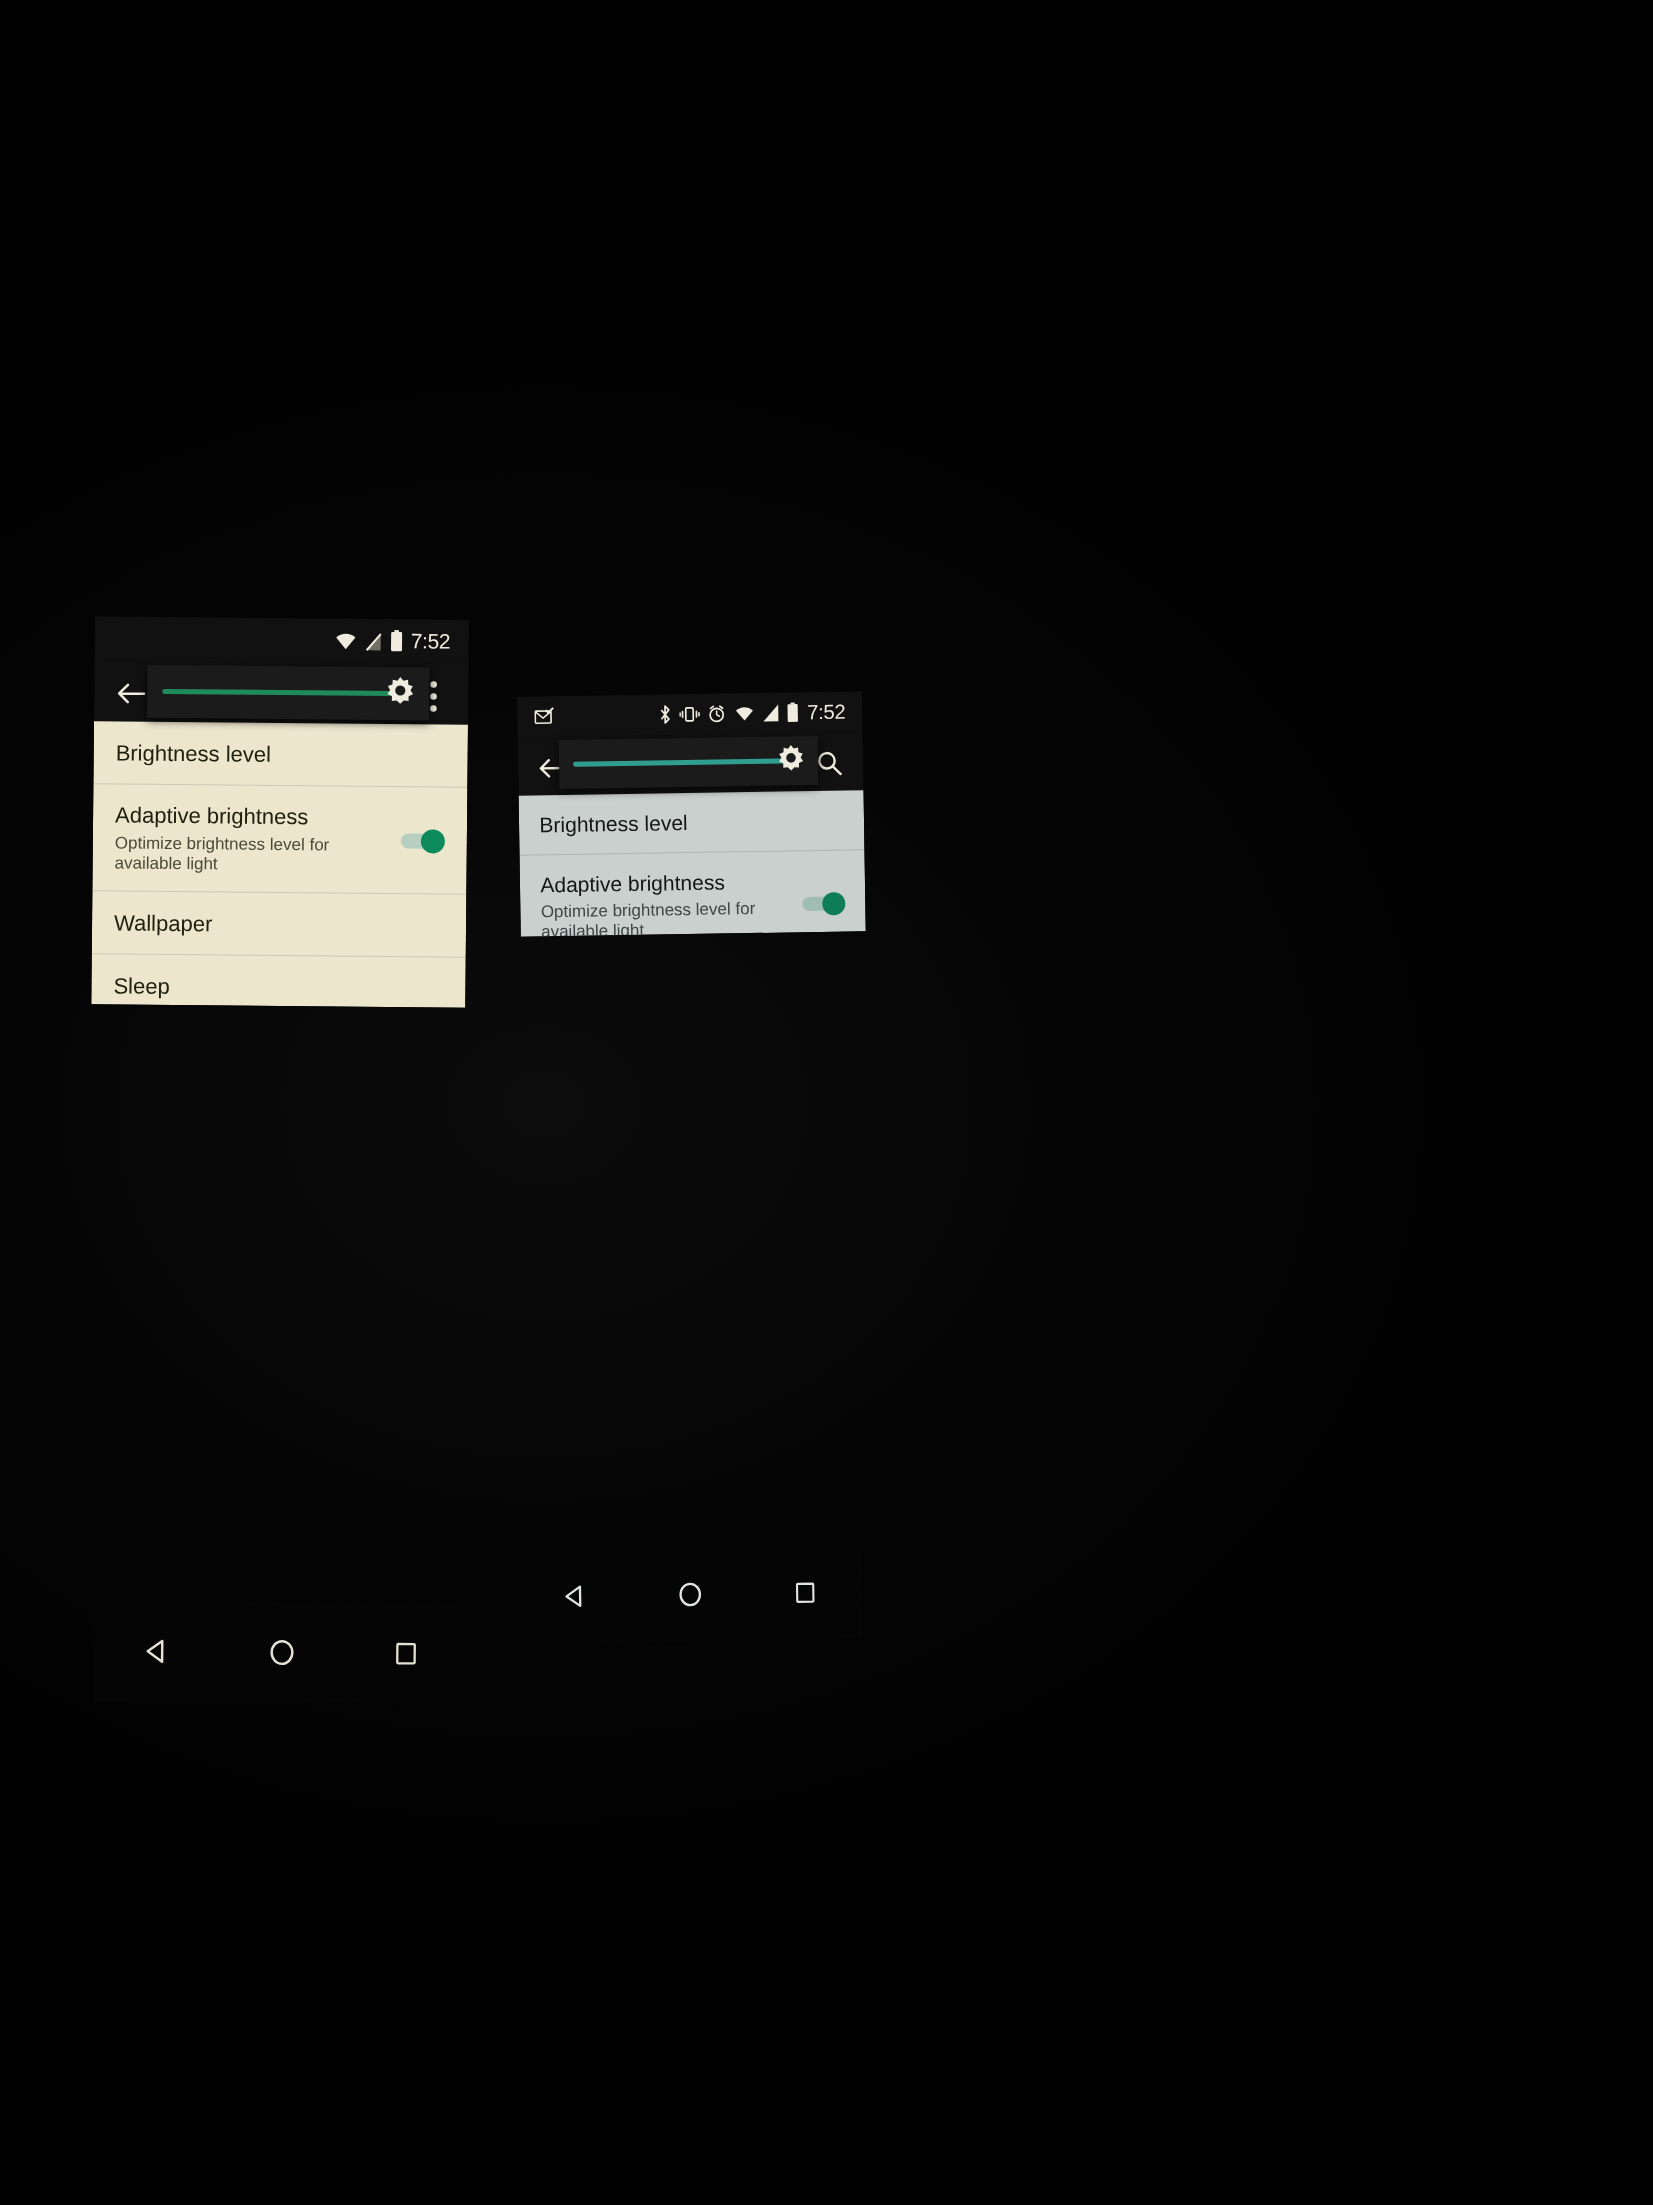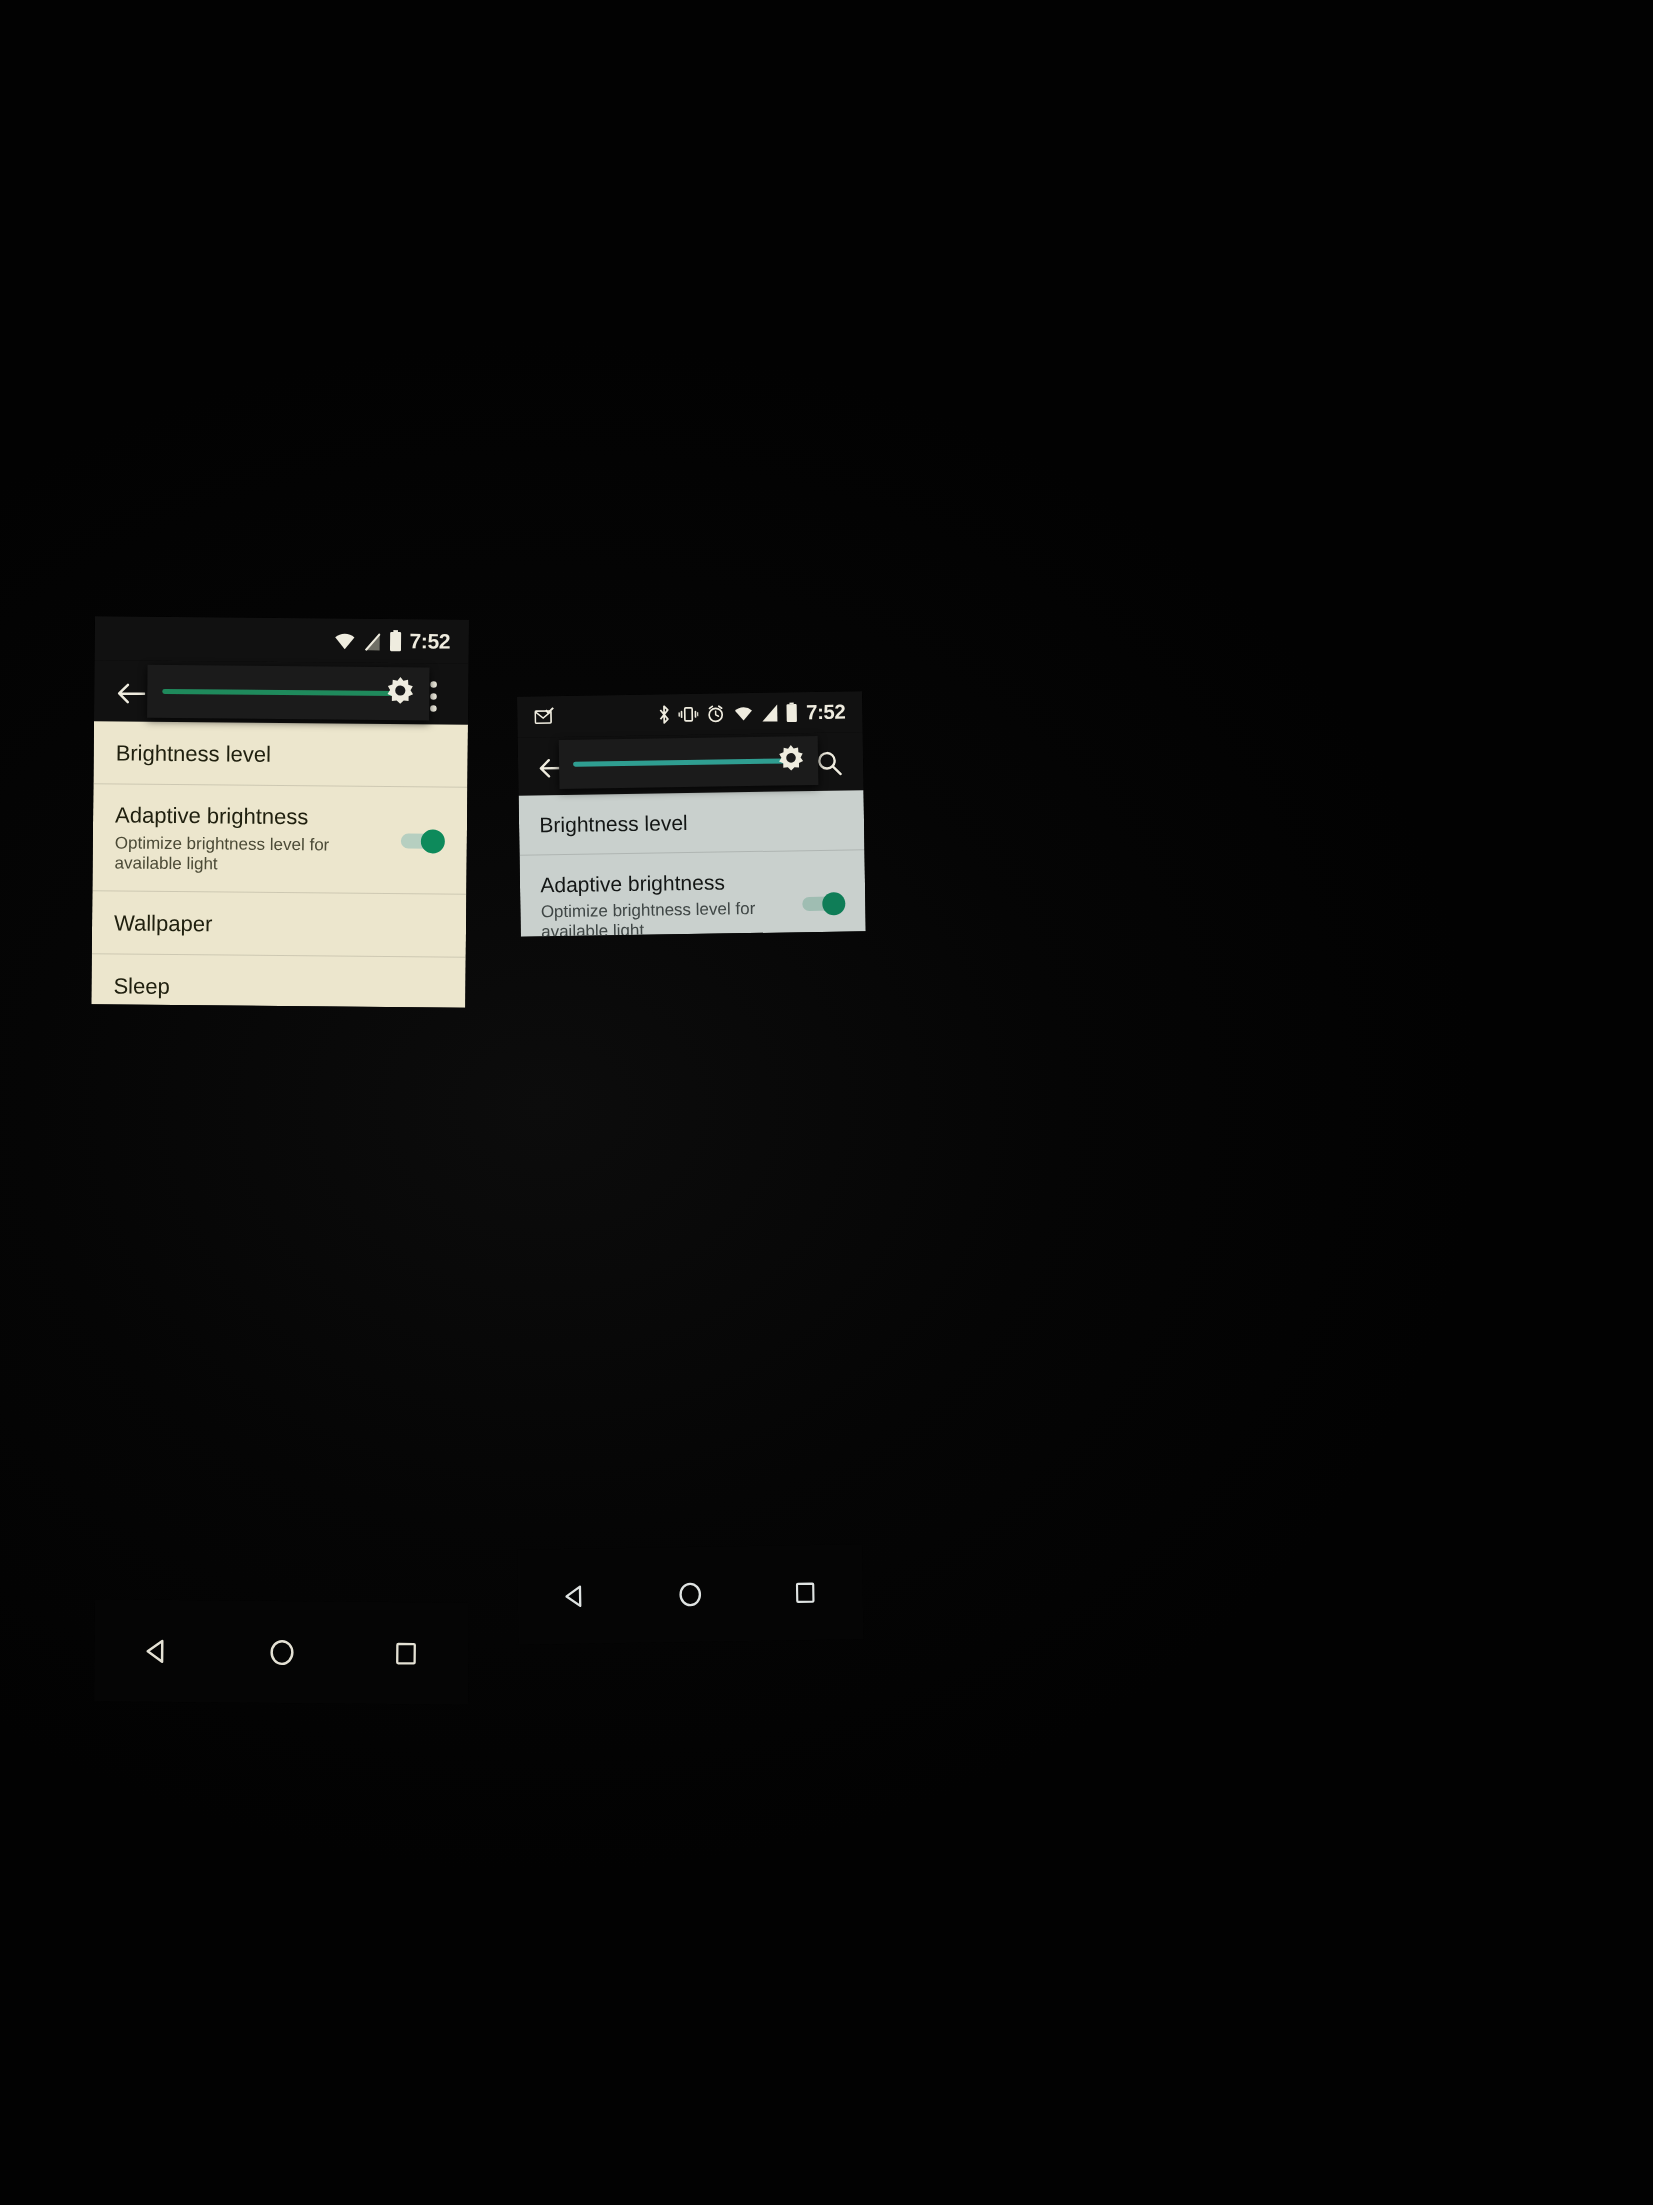--- a/index.html
+++ b/index.html
@@ -52,21 +52,21 @@
     gap: 6.8px;
     flex: 0 0 auto;
   }
   .status-right {
     margin-left: auto;
     display: flex;
     align-items: center;
     gap: 7.7px;
   }
   .status-time {
-    font-weight: bold;
+    font-weight: normal;
     letter-spacing: -0.4px;
   }
   .sicon { display: block; }
 
   
   .actionbar {
     position: absolute;
     left: 0; right: 0;
     display: flex;
     align-items: center;

